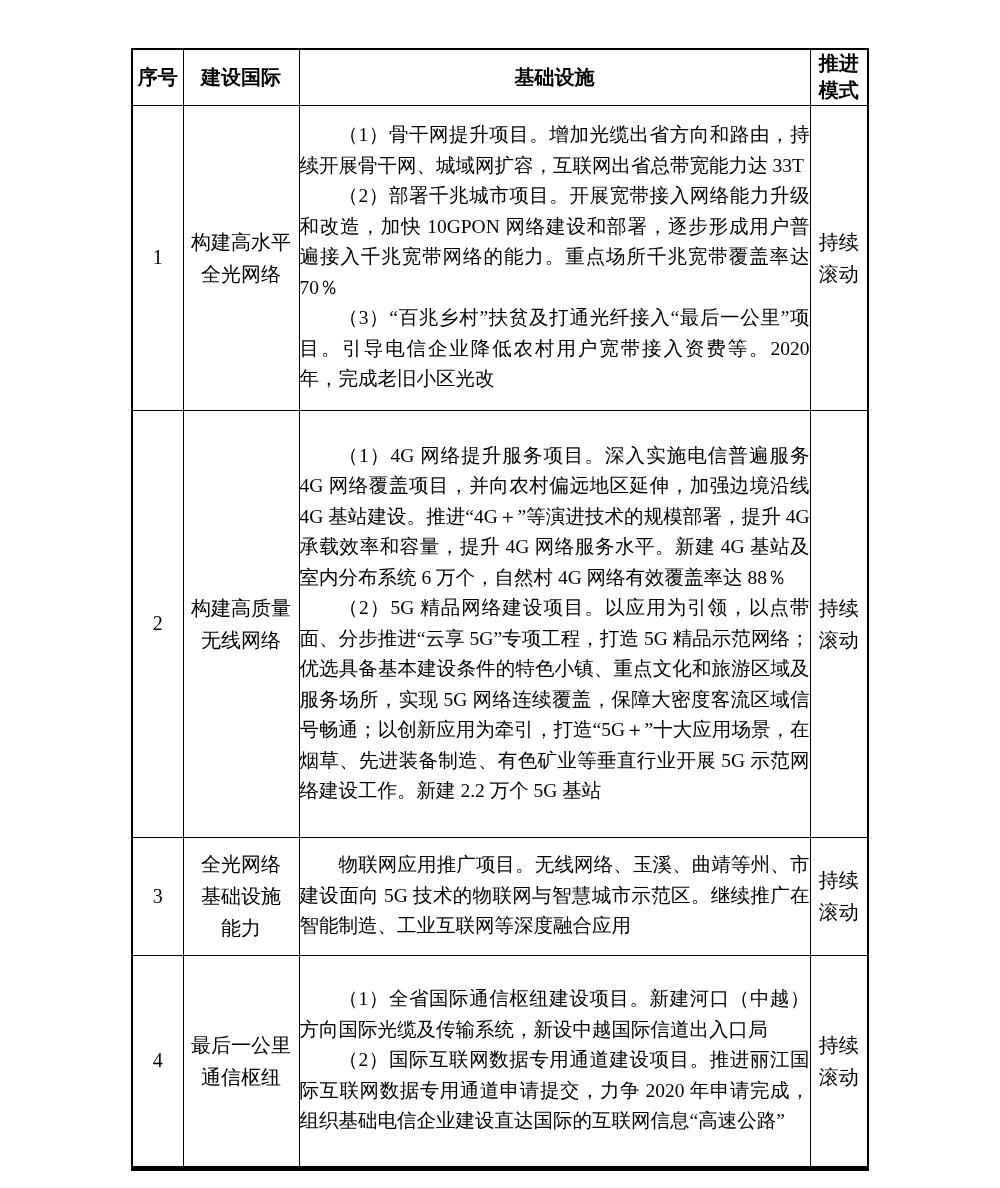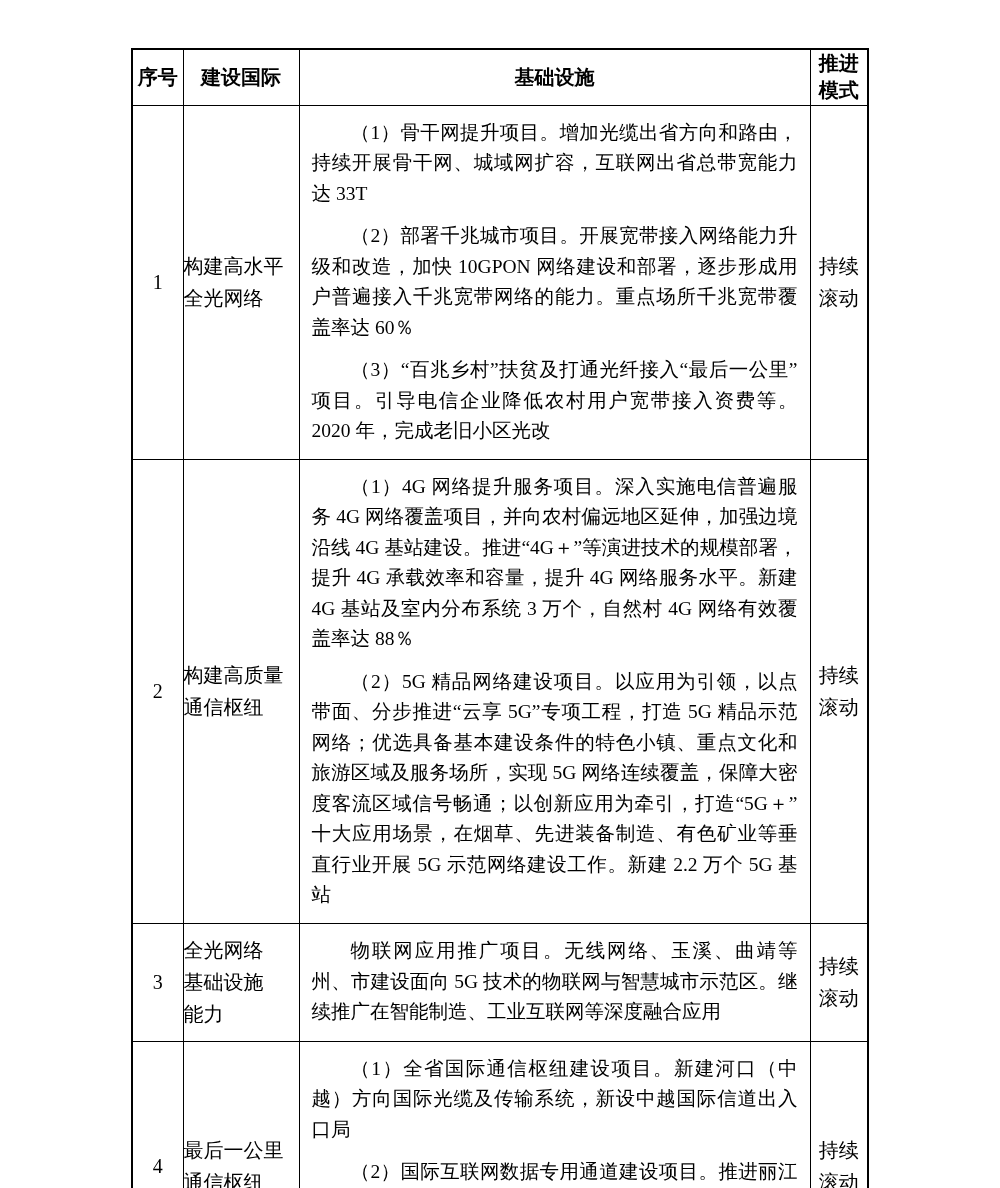--- a/index.html
+++ b/index.html
@@ -19,25 +19,25 @@
   .task-table th,.task-table td{border:1px solid #000;padding:0;vertical-align:middle;}
   .task-table thead tr{height:56px;}
   .task-table th{font-size:20px;font-weight:bold;text-align:center;line-height:26px;}
   th.mode-th{white-space:pre-line;line-height:27px;}
   tr.r1{height:305px;}
   tr.r2{height:427px;}
   tr.r3{height:118px;}
   tr.r4{height:213px;}
   .no-cell{font-size:20px;text-align:center;}
   .name-cell{
-    font-size:20px;white-space:pre-line;line-height:32px;
+    font-size:20px;text-align:center;white-space:pre-line;line-height:32px;
   }
   .proj-cell{padding:2px 9px;}
   .proj-cell p{
-    margin:12px;font-size:19.5px;line-height:30.5px;
+    margin:0;font-size:19.5px;line-height:30.5px;
     text-align:justify;text-indent:2em;
   }
   .mode-cell{
     font-size:20px;text-align:center;white-space:pre-line;line-height:32px;margin-left:42px;
   }
 </style>
 </head>
 <body>
 
 <div class="page">
@@ -59,32 +59,32 @@
 模式</th>
       </tr>
     </thead>
     <tbody>
       <tr class="r1">
         <td class="no-cell">1</td>
         <td class="name-cell">构建高水平
 全光网络</td>
         <td class="proj-cell">
           <p>（1）骨干网提升项目。增加光缆出省方向和路由，持续开展骨干网、城域网扩容，互联网出省总带宽能力达 33T</p>
-          <p>（2）部署千兆城市项目。开展宽带接入网络能力升级和改造，加快 10GPON 网络建设和部署，逐步形成用户普遍接入千兆宽带网络的能力。重点场所千兆宽带覆盖率达 60％</p>
+          <p>（2）部署千兆城市项目。开展宽带接入网络能力升级和改造，加快 10GPON 网络建设和部署，逐步形成用户普遍接入千兆宽带网络的能力。重点场所千兆宽带覆盖率达 70％</p>
           <p>（3）“百兆乡村”扶贫及打通光纤接入“最后一公里”项目。引导电信企业降低农村用户宽带接入资费等。2020 年，完成老旧小区光改</p>
         </td>
         <td class="mode-cell">持续
 滚动</td>
       </tr>
       <tr class="r2">
         <td class="no-cell">2</td>
         <td class="name-cell">构建高质量
-通信枢纽</td>
+无线网络</td>
         <td class="proj-cell">
-          <p>（1）4G 网络提升服务项目。深入实施电信普遍服务 4G 网络覆盖项目，并向农村偏远地区延伸，加强边境沿线 4G 基站建设。推进“4G＋”等演进技术的规模部署，提升 4G 承载效率和容量，提升 4G 网络服务水平。新建 4G 基站及室内分布系统 3 万个，自然村 4G 网络有效覆盖率达 88％</p>
+          <p>（1）4G 网络提升服务项目。深入实施电信普遍服务 4G 网络覆盖项目，并向农村偏远地区延伸，加强边境沿线 4G 基站建设。推进“4G＋”等演进技术的规模部署，提升 4G 承载效率和容量，提升 4G 网络服务水平。新建 4G 基站及室内分布系统 6 万个，自然村 4G 网络有效覆盖率达 88％</p>
           <p>（2）5G 精品网络建设项目。以应用为引领，以点带面、分步推进“云享 5G”专项工程，打造 5G 精品示范网络；优选具备基本建设条件的特色小镇、重点文化和旅游区域及服务场所，实现 5G 网络连续覆盖，保障大密度客流区域信号畅通；以创新应用为牵引，打造“5G＋”十大应用场景，在烟草、先进装备制造、有色矿业等垂直行业开展 5G 示范网络建设工作。新建 2.2 万个 5G 基站</p>
         </td>
         <td class="mode-cell">持续
 滚动</td>
       </tr>
       <tr class="r3">
         <td class="no-cell">3</td>
         <td class="name-cell">全光网络
 基础设施
 能力</td>

